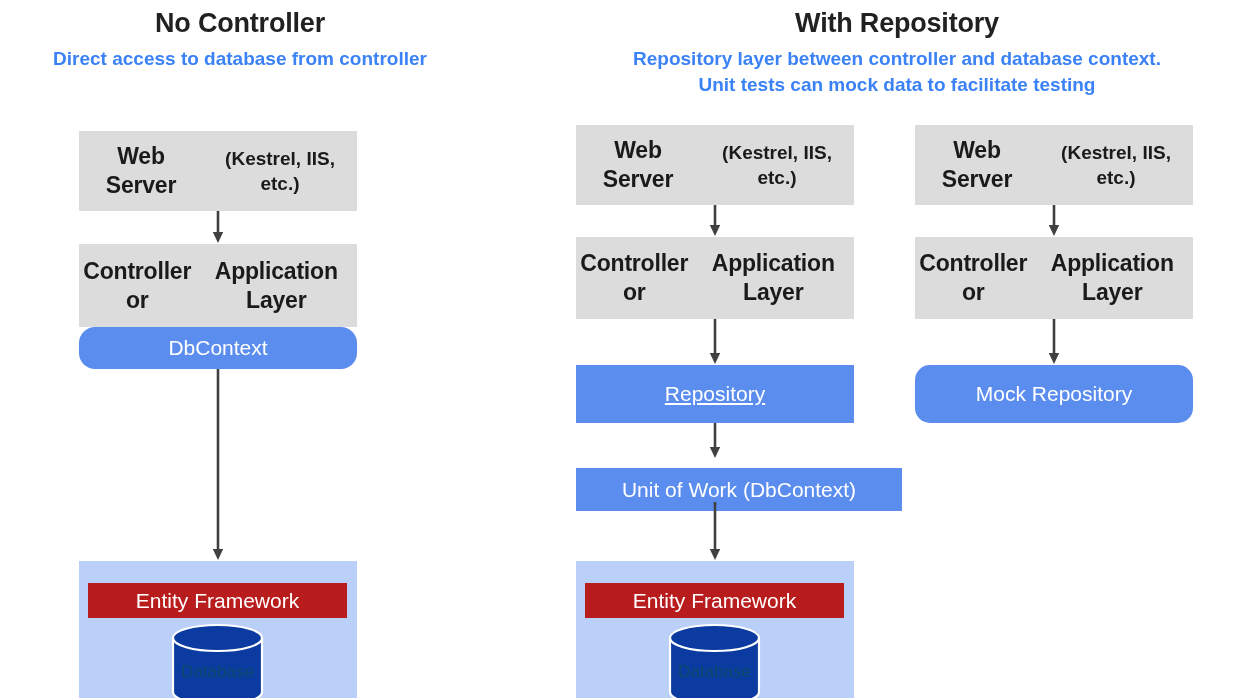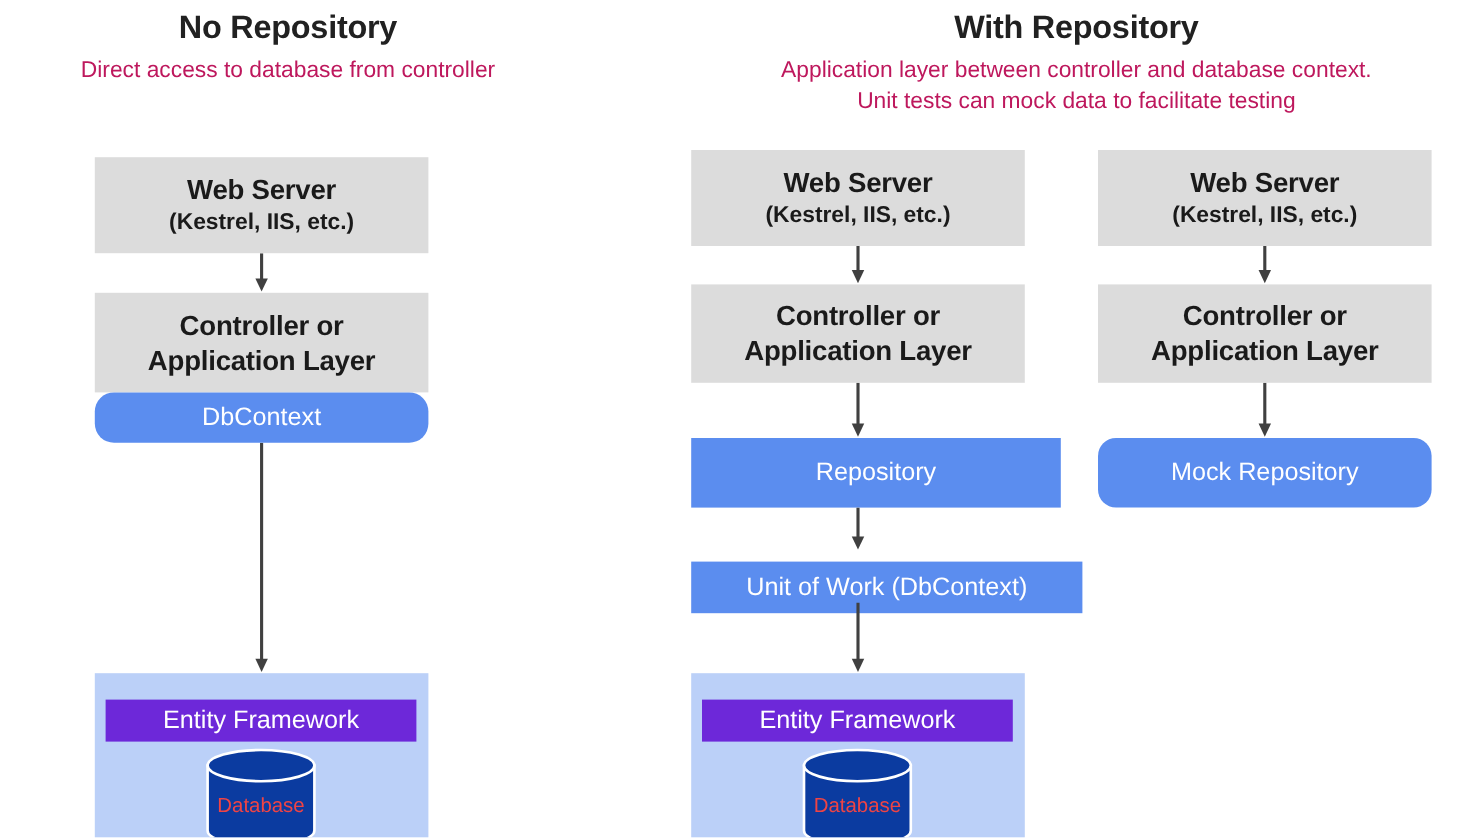--- a/index.html
+++ b/index.html
@@ -24,45 +24,45 @@
     font-size: 27px;
     font-weight: bold;
     color: #212121;
     letter-spacing: -0.2px;
     white-space: nowrap;
   }
   .col-sub {
     position: absolute;
     text-align: center;
     font-size: 19px;
-    font-weight: normal;
-    color: #be185d;
+    font-weight: bold;
+    color: #3b82f6;
     line-height: 26px;
   }
 
   
   .box {
     position: absolute;
     box-sizing: border-box;
     display: flex;
-    flex-direction: column;
+    flex-direction: row;
     align-items: center;
     justify-content: center;
     text-align: center;
   }
   .box-gray {
     background: #dcdcdc;
     color: #1a1a1a;
   }
   .box-blue {
     background: #5B8DEF;
     color: #ffffff;
   }
   .box-navy {
-    background: #6d28d9;
+    background: #b91c1c;
     color: #ffffff;
   }
   .panel-lightblue {
     position: absolute;
     background: #bbd0f8;
   }
 
   .t-bold {
     font-weight: bold;
     font-size: 23px;
@@ -89,37 +89,37 @@
   .arrow { position: absolute; }
   .arrow svg { display: block; }
 
   
   .db-cyl { position: absolute; }
   .db-cyl svg { display: block; }
   .db-label {
     position: absolute;
     width: 100%;
     text-align: center;
-    color: #ef4444;
+    color: #0c4a6e;
     font-size: 17px;
     font-weight: normal;
     pointer-events: none;
   }
 </style>
 </head>
 <body>
 
-<div class="col-title" style="left:0px; top:8px; width:480px;">No Repository</div>
+<div class="col-title" style="left:0px; top:8px; width:480px;">No Controller</div>
 <div class="col-sub" style="left:0px; top:46px; width:480px;">
   <div>Direct access to database from controller</div>
 </div>
 
 <div class="col-title" style="left:560px; top:8px; width:674px;">With Repository</div>
 <div class="col-sub" style="left:560px; top:46px; width:674px;">
-  <div>Application layer between controller and database context.</div>
+  <div>Repository layer between controller and database context.</div>
   <div>Unit tests can mock data to facilitate testing</div>
 </div>
 
 <div class="box box-gray" style="left:79px; top:131px; width:278px; height:80px;">
   <div class="t-bold">Web Server</div>
   <div class="t-reg">(Kestrel, IIS, etc.)</div>
 </div>
 
 <div class="arrow" style="left:208px; top:211px; width:20px; height:33px;">
   <svg width="20" height="33" viewBox="0 0 20 33">
@@ -175,21 +175,21 @@
   <div class="t-bold">Application Layer</div>
 </div>
 
 <div class="arrow" style="left:705px; top:319px; width:20px; height:46px;">
   <svg width="20" height="46" viewBox="0 0 20 46">
     <line x1="10" y1="0" x2="10" y2="35" stroke="#404040" stroke-width="2.6"></line>
     <polygon points="10,45 4.8,34 15.2,34" fill="#404040"></polygon>
   </svg>
 </div>
 
-<div class="box box-blue" style="left:576px; top:365px; width:308px; height:58px;">
+<div class="box box-blue" style="left:576px; top:365px; width:278px; height:58px;text-decoration:underline;">
   <div class="t-blue-label">Repository</div>
 </div>
 
 <div class="arrow" style="left:705px; top:423px; width:20px; height:36px;">
   <svg width="20" height="36" viewBox="0 0 20 36">
     <line x1="10" y1="0" x2="10" y2="25" stroke="#404040" stroke-width="2.6"></line>
     <polygon points="10,35 4.8,24 15.2,24" fill="#404040"></polygon>
   </svg>
 </div>
 

